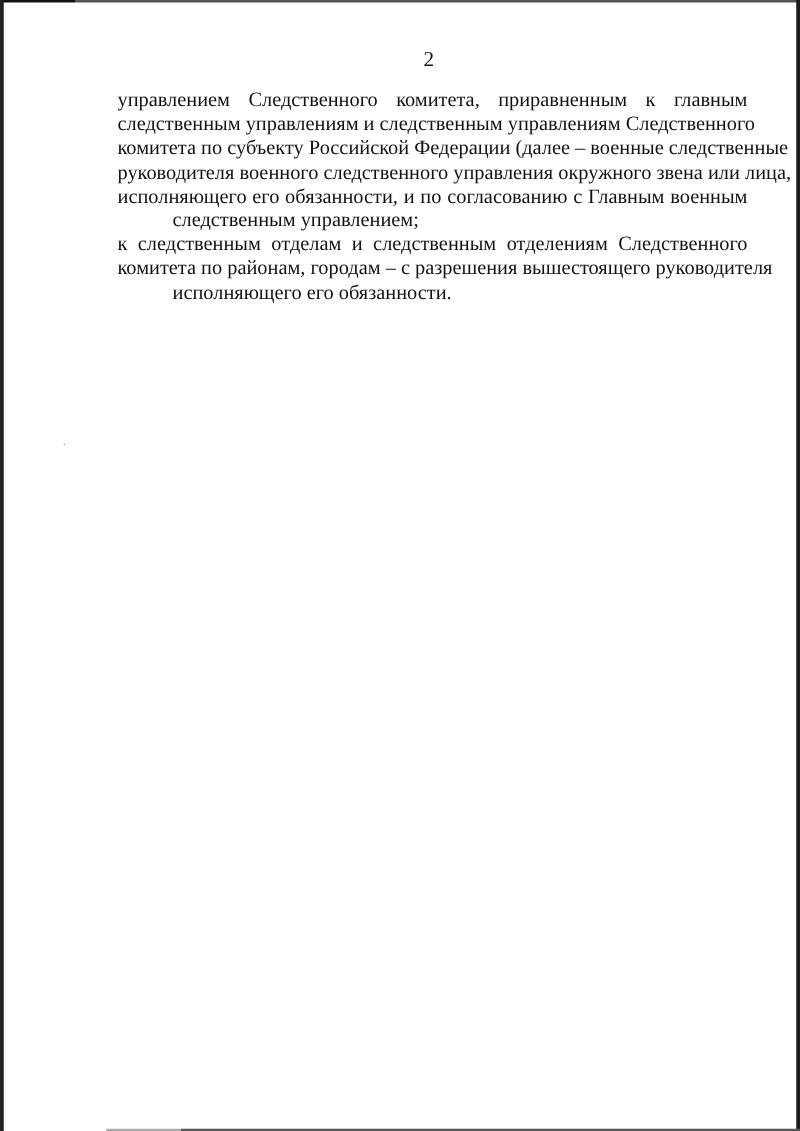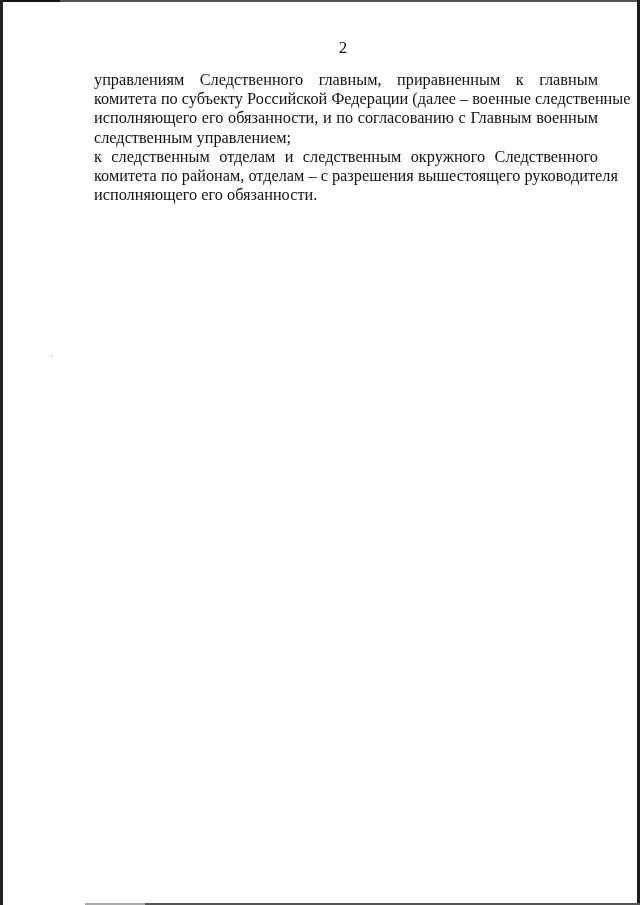--- a/index.html
+++ b/index.html
@@ -62,20 +62,21 @@
       text-align-last: left;
     }
     .para .ln {
       display: block;
       text-align: justify;
       text-align-last: justify;
       white-space: nowrap;
     }
     .para .ln.last {
       text-align-last: left;
+      margin-left: 44px;
     }
     .para .ln.indent {
       padding-left: 34px;
     }
     .speck {
       position: absolute;
       left: 51px; top: 355px;
       width: 1px; height: 1px;
       background: #999;
     }
@@ -86,26 +87,28 @@
 <div class="page">
   <div class="edge-top"></div>
   <div class="edge-left"></div>
   <div class="edge-right"></div>
   <div class="edge-bottom"></div>
 
   <div class="page-number">2</div>
 
   <div class="body-text">
     <p class="para">
-      <span class="ln">управлениям Следственного главным, приравненным к главным</span>
+      <span class="ln">управлением Следственного комитета, приравненным к главным</span>
+      <span class="ln">следственным управлениям и следственным управлениям Следственного</span>
       <span class="ln">комитета по субъекту Российской Федерации (далее – военные следственные</span>
+      <span class="ln">руководителя военного следственного управления окружного звена или лица,</span>
       <span class="ln">исполняющего его обязанности, и по согласованию с Главным военным</span>
       <span class="ln last">следственным управлением;</span>
     </p>
     <p class="para">
-      <span class="ln">к следственным отделам и следственным окружного Следственного</span>
-      <span class="ln">комитета по районам, отделам – с разрешения вышестоящего руководителя</span>
+      <span class="ln">к следственным отделам и следственным отделениям Следственного</span>
+      <span class="ln">комитета по районам, городам – с разрешения вышестоящего руководителя</span>
       <span class="ln last">исполняющего его обязанности.</span>
     </p>
   </div>
 
   <div class="speck"></div>
 </div>
 
 </body></html>

